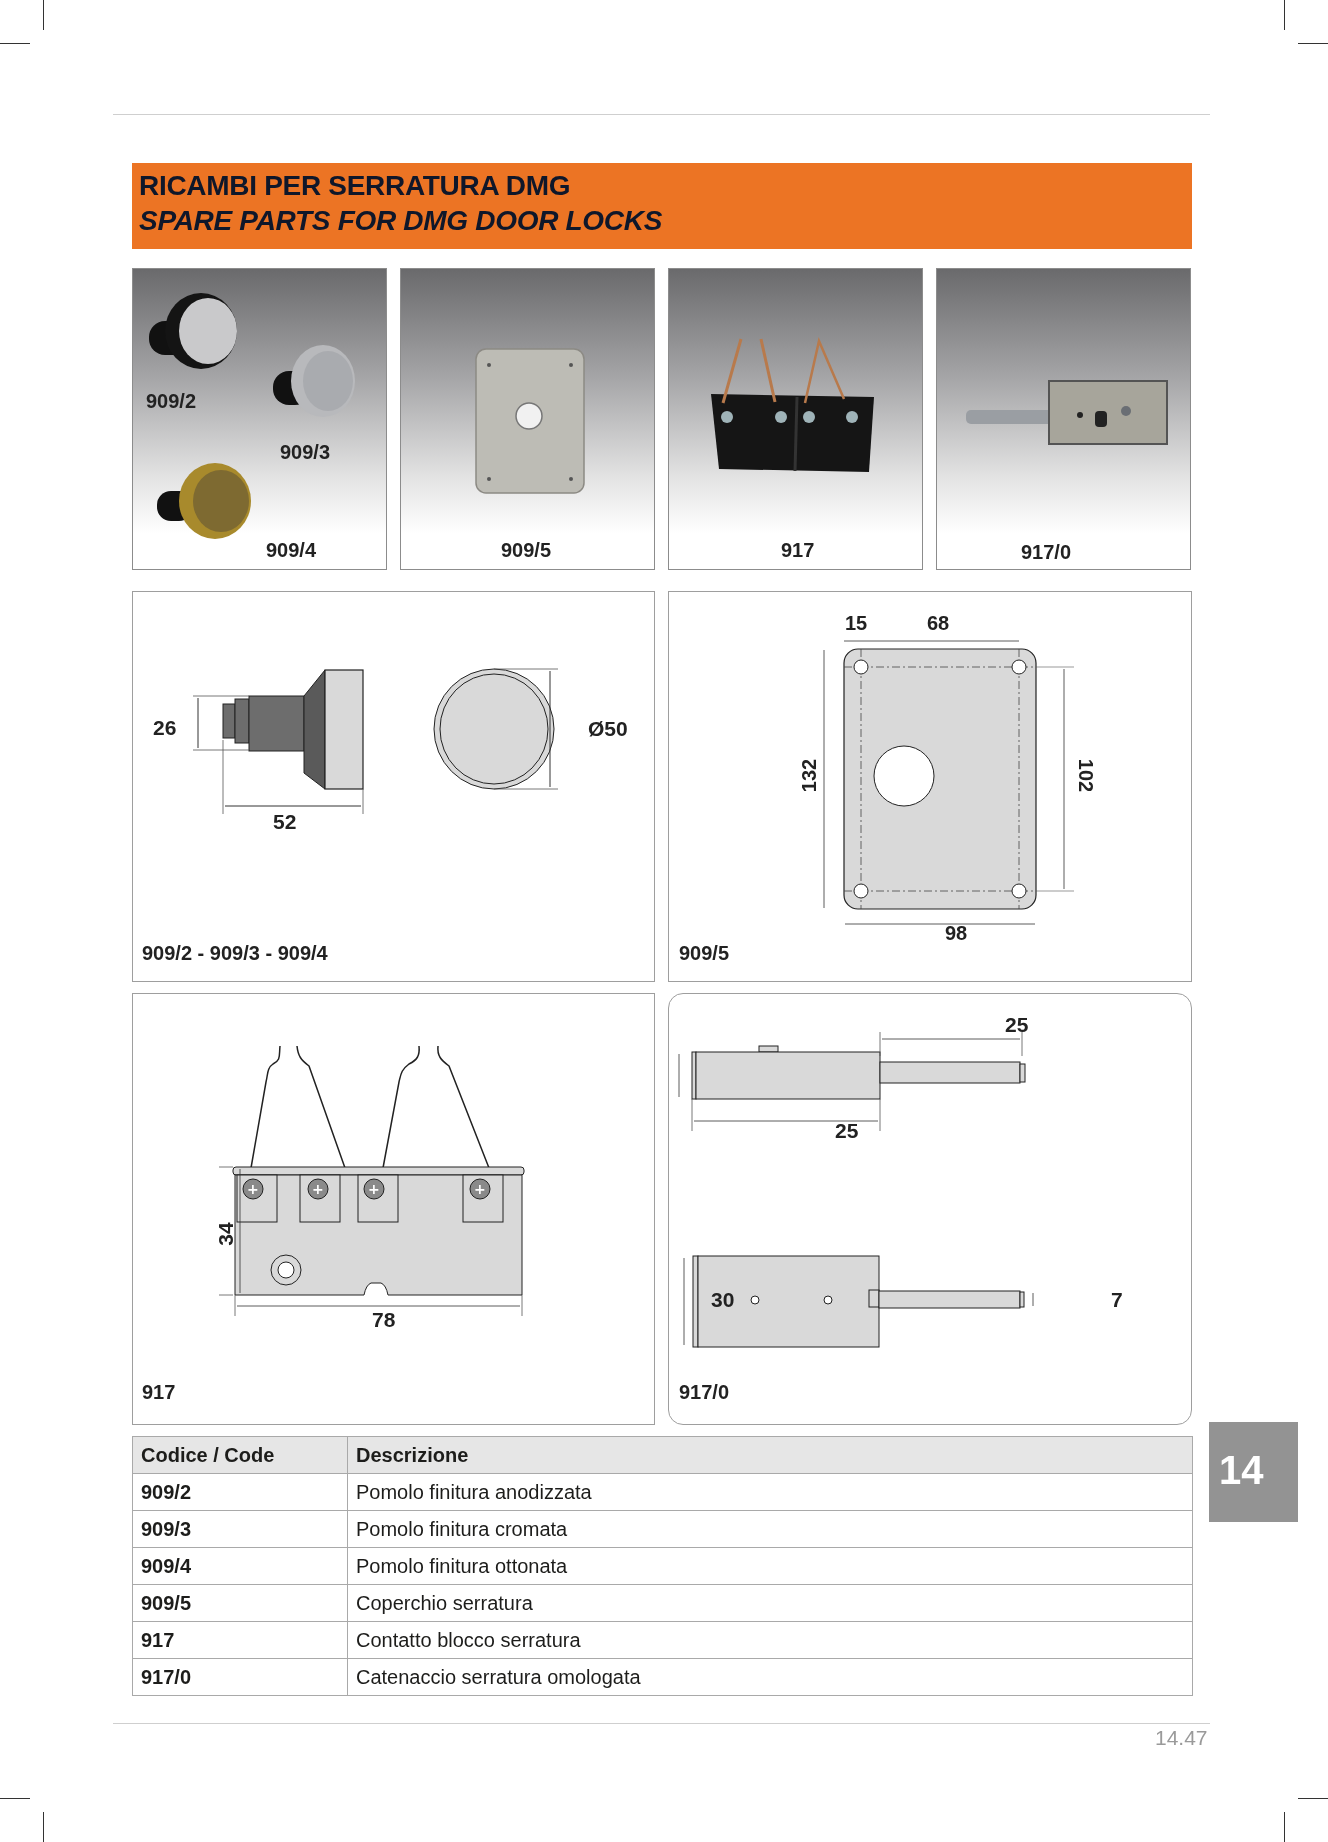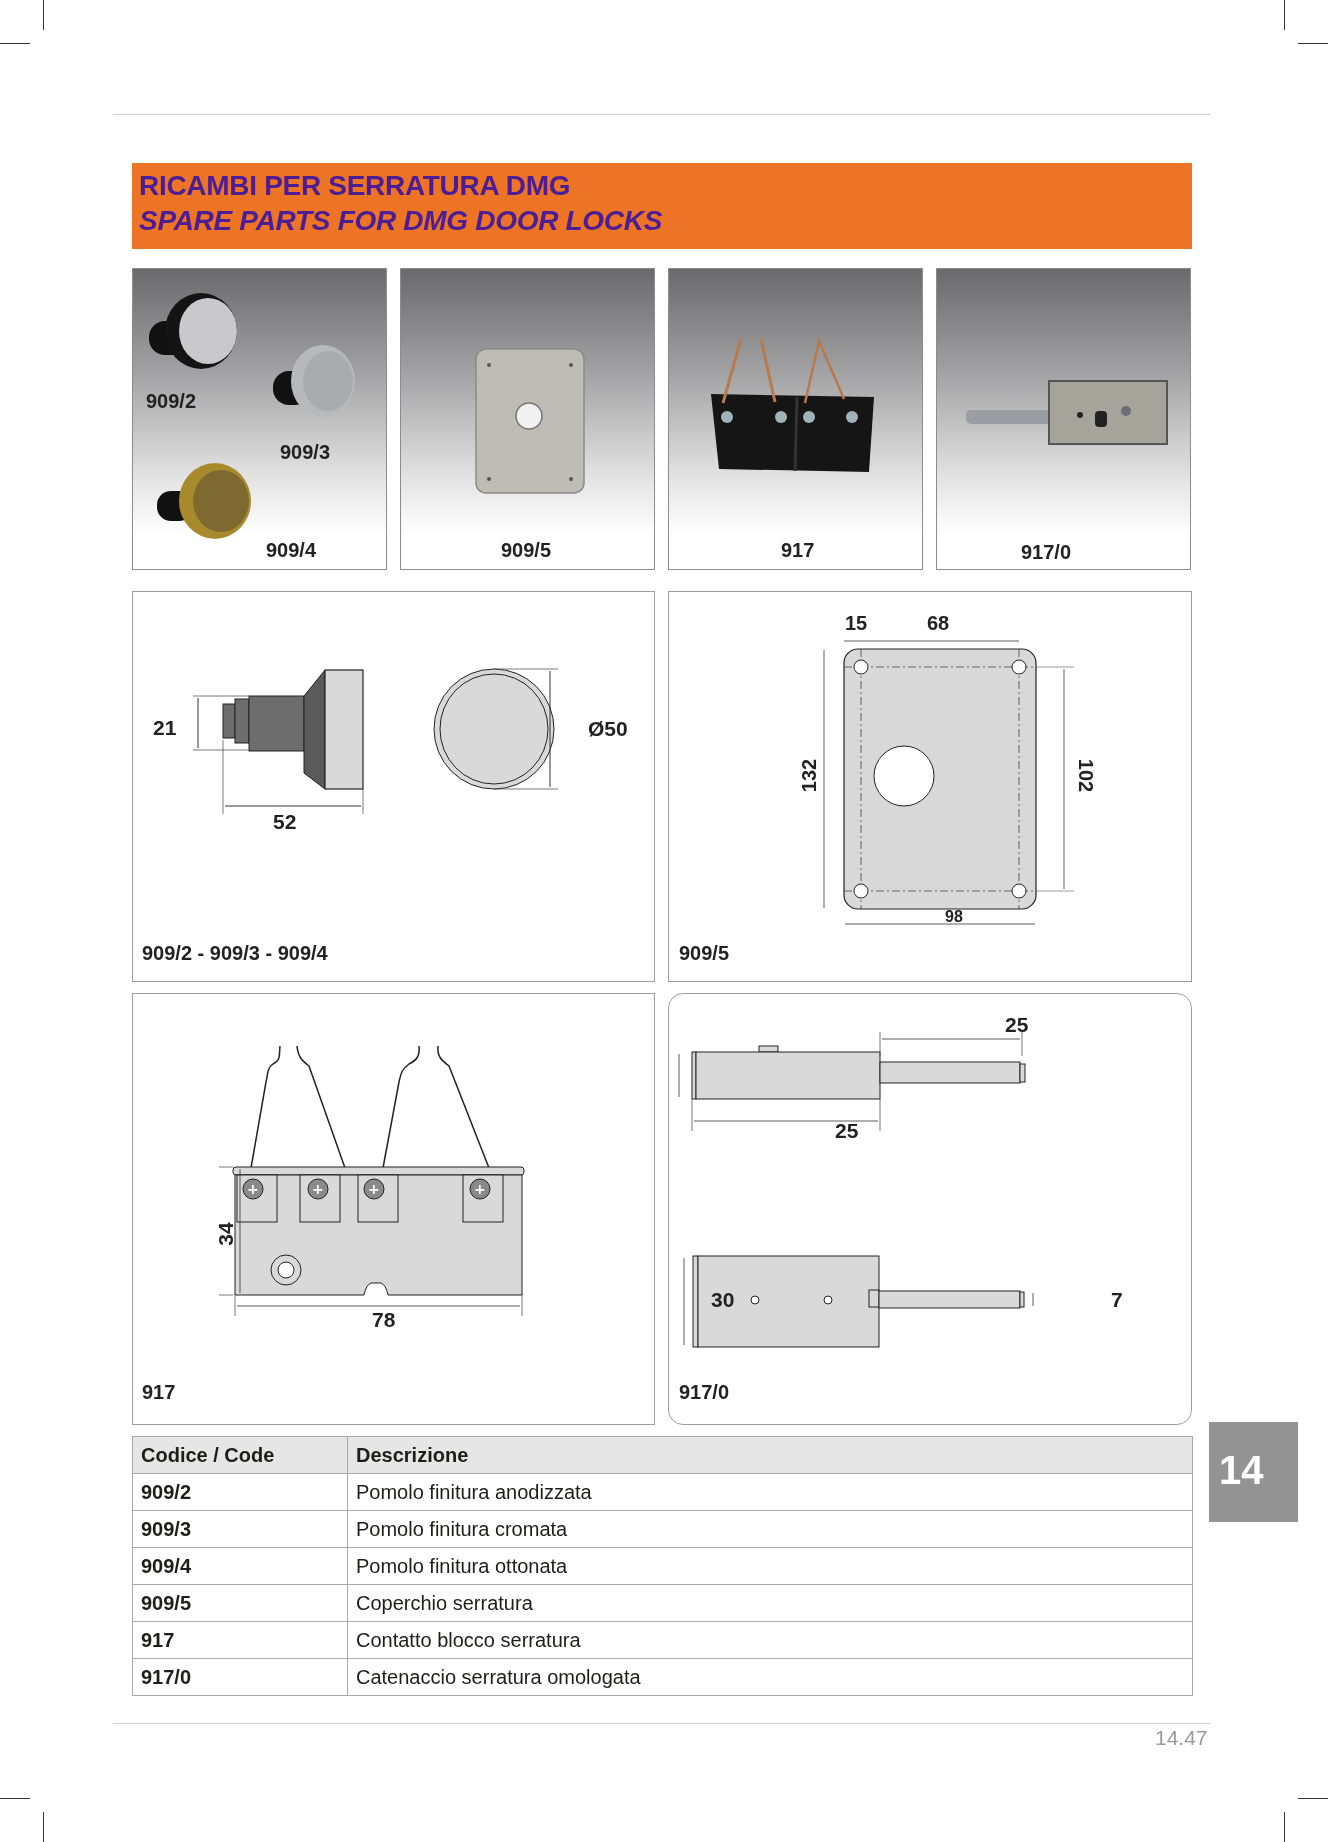--- a/index.html
+++ b/index.html
@@ -1,19 +1,19 @@
 <!DOCTYPE html>
 <html><head>
 <meta charset="utf-8">
 <style>
   html,body{margin:0;padding:0;background:#fff;}
   body{width:1328px;height:1842px;position:relative;overflow:hidden;font-family:"Liberation Sans",sans-serif;color:#1d1d1b;}
   .crop{position:absolute;background:#333;}
   .rule{position:absolute;height:1px;background:#cfcfcf;}
-  .header{position:absolute;left:132px;top:163px;width:1060px;height:86px;background:#ec7424;color:#4c1d95;box-sizing:border-box;padding:5px 0 0 7px;}
+  .header{position:absolute;left:132px;top:163px;width:1060px;height:86px;background:#ec7424;color:#0f172a;box-sizing:border-box;padding:5px 0 0 7px;}
   .header .l1{font-size:28px;font-weight:bold;line-height:36px;letter-spacing:-0.3px;}
   .header .l2{font-size:28px;font-weight:bold;font-style:italic;line-height:34px;letter-spacing:-0.3px;}
   .photo{position:absolute;top:268px;width:255px;height:302px;border:1.5px solid #8c8c8c;box-sizing:border-box;
          background:linear-gradient(to bottom,#6a6a6c 0%,#a3a3a5 35%,#e4e4e4 70%,#ffffff 88%,#ffffff 100%);overflow:hidden;}
   .plabel{position:absolute;font-size:20px;font-weight:bold;color:#222;}
   .panel{position:absolute;border:1.5px solid #9e9e9e;box-sizing:border-box;background:#fff;}
   .pcap{position:absolute;font-size:20px;font-weight:bold;color:#222;}
   .dim{position:absolute;font-size:21px;font-weight:bold;color:#222;}
   svg{position:absolute;overflow:visible;}
   table.codes{position:absolute;left:132px;top:1436px;width:1061px;border-collapse:collapse;font-size:20px;}
@@ -113,21 +113,21 @@
     <line x1="65" y1="106" x2="65" y2="156" stroke="#333" stroke-width="1"></line>
     <line x1="90" y1="148" x2="90" y2="222" stroke="#555" stroke-width="0.8"></line>
     <line x1="230" y1="197" x2="230" y2="222" stroke="#555" stroke-width="0.8"></line>
     <line x1="92" y1="214" x2="228" y2="214" stroke="#333" stroke-width="1"></line>
     <ellipse cx="361" cy="137" rx="60" ry="60" fill="#d9d9d9" stroke="#222" stroke-width="1"></ellipse>
     <ellipse cx="361" cy="137" rx="54" ry="55" fill="none" stroke="#222" stroke-width="1"></ellipse>
     <line x1="361" y1="77" x2="425" y2="77" stroke="#555" stroke-width="0.8"></line>
     <line x1="361" y1="197" x2="425" y2="197" stroke="#555" stroke-width="0.8"></line>
     <line x1="417" y1="79" x2="417" y2="195" stroke="#333" stroke-width="1"></line>
   </svg>
-  <div class="dim" style="left:20px;top:124px;">21</div>
+  <div class="dim" style="left:20px;top:124px;">26</div>
   <div class="dim" style="left:140px;top:218px;">52</div>
   <div class="dim" style="left:455px;top:125px;">Ø50</div>
   <div class="pcap" style="left:9px;top:350px;">909/2 - 909/3 - 909/4</div>
 </div>
 
 <div class="panel" style="left:668px;top:591px;width:524px;height:391px;">
   <svg width="524" height="391">
     <rect x="175" y="57" width="192" height="260" rx="14" fill="#d9d9d9" stroke="#222" stroke-width="1.2"></rect>
     <line x1="175" y1="75" x2="367" y2="75" stroke="#444" stroke-width="0.8" stroke-dasharray="8,3,2,3"></line>
     <line x1="175" y1="299" x2="367" y2="299" stroke="#444" stroke-width="0.8" stroke-dasharray="8,3,2,3"></line>
@@ -142,21 +142,21 @@
     <line x1="155" y1="58" x2="155" y2="316" stroke="#333" stroke-width="0.8"></line>
     <line x1="395" y1="77" x2="395" y2="297" stroke="#333" stroke-width="0.8"></line>
     <line x1="367" y1="75" x2="405" y2="75" stroke="#555" stroke-width="0.6"></line>
     <line x1="367" y1="299" x2="405" y2="299" stroke="#555" stroke-width="0.6"></line>
     <line x1="176" y1="332" x2="366" y2="332" stroke="#333" stroke-width="0.8"></line>
   </svg>
   <div class="dim" style="left:176px;top:20px;font-size:20px;text-align:right;">15</div>
   <div class="dim" style="left:258px;top:20px;font-size:20px;">68</div>
   <div class="dim" style="left:124px;top:172px;transform:rotate(-90deg);font-size:20px;">132</div>
   <div class="dim" style="left:400px;top:172px;transform:rotate(90deg);font-size:20px;">102</div>
-  <div class="dim" style="left:276px;top:316px;font-size:16px;">98</div>
+  <div class="dim" style="left:276px;top:330px;font-size:20px;">98</div>
   <div class="pcap" style="left:10px;top:350px;">909/5</div>
 </div>
 
 <div class="panel" style="left:132px;top:993px;width:523px;height:432px;">
   <svg width="523" height="432">
     <path d="M147 52 C146 62 148 66 140 70 C134 74 135 80 133 88 L118 174" stroke="#222" stroke-width="1.5" fill="none"></path>
     <path d="M164 52 C165 62 168 66 176 72 L212 174" stroke="#222" stroke-width="1.5" fill="none"></path>
     <path d="M286 52 C287 62 284 66 276 70 C268 76 268 80 266 88 L250 174" stroke="#222" stroke-width="1.5" fill="none"></path>
     <path d="M305 52 C304 62 308 66 316 72 L356 174" stroke="#222" stroke-width="1.5" fill="none"></path>
     <rect x="100" y="173" width="291" height="8" rx="3" fill="#d9d9d9" stroke="#222"></rect>

